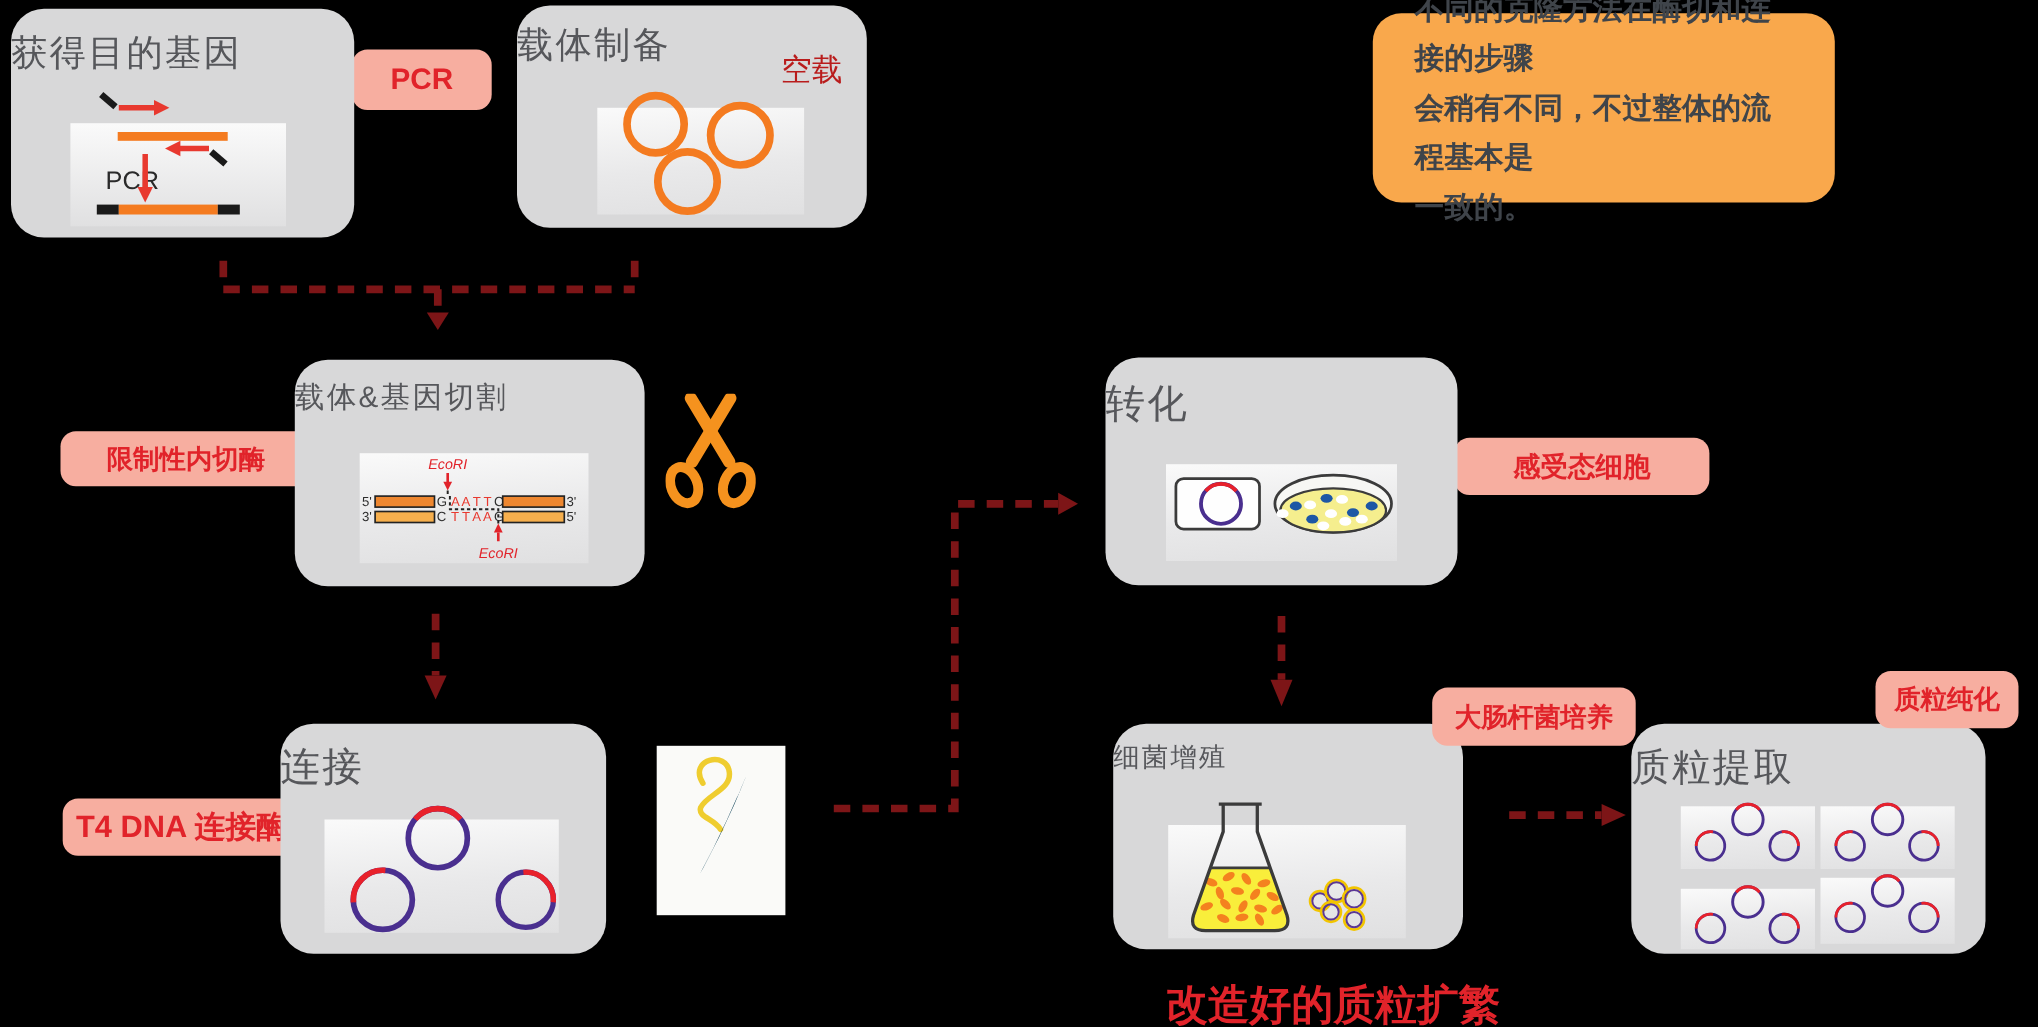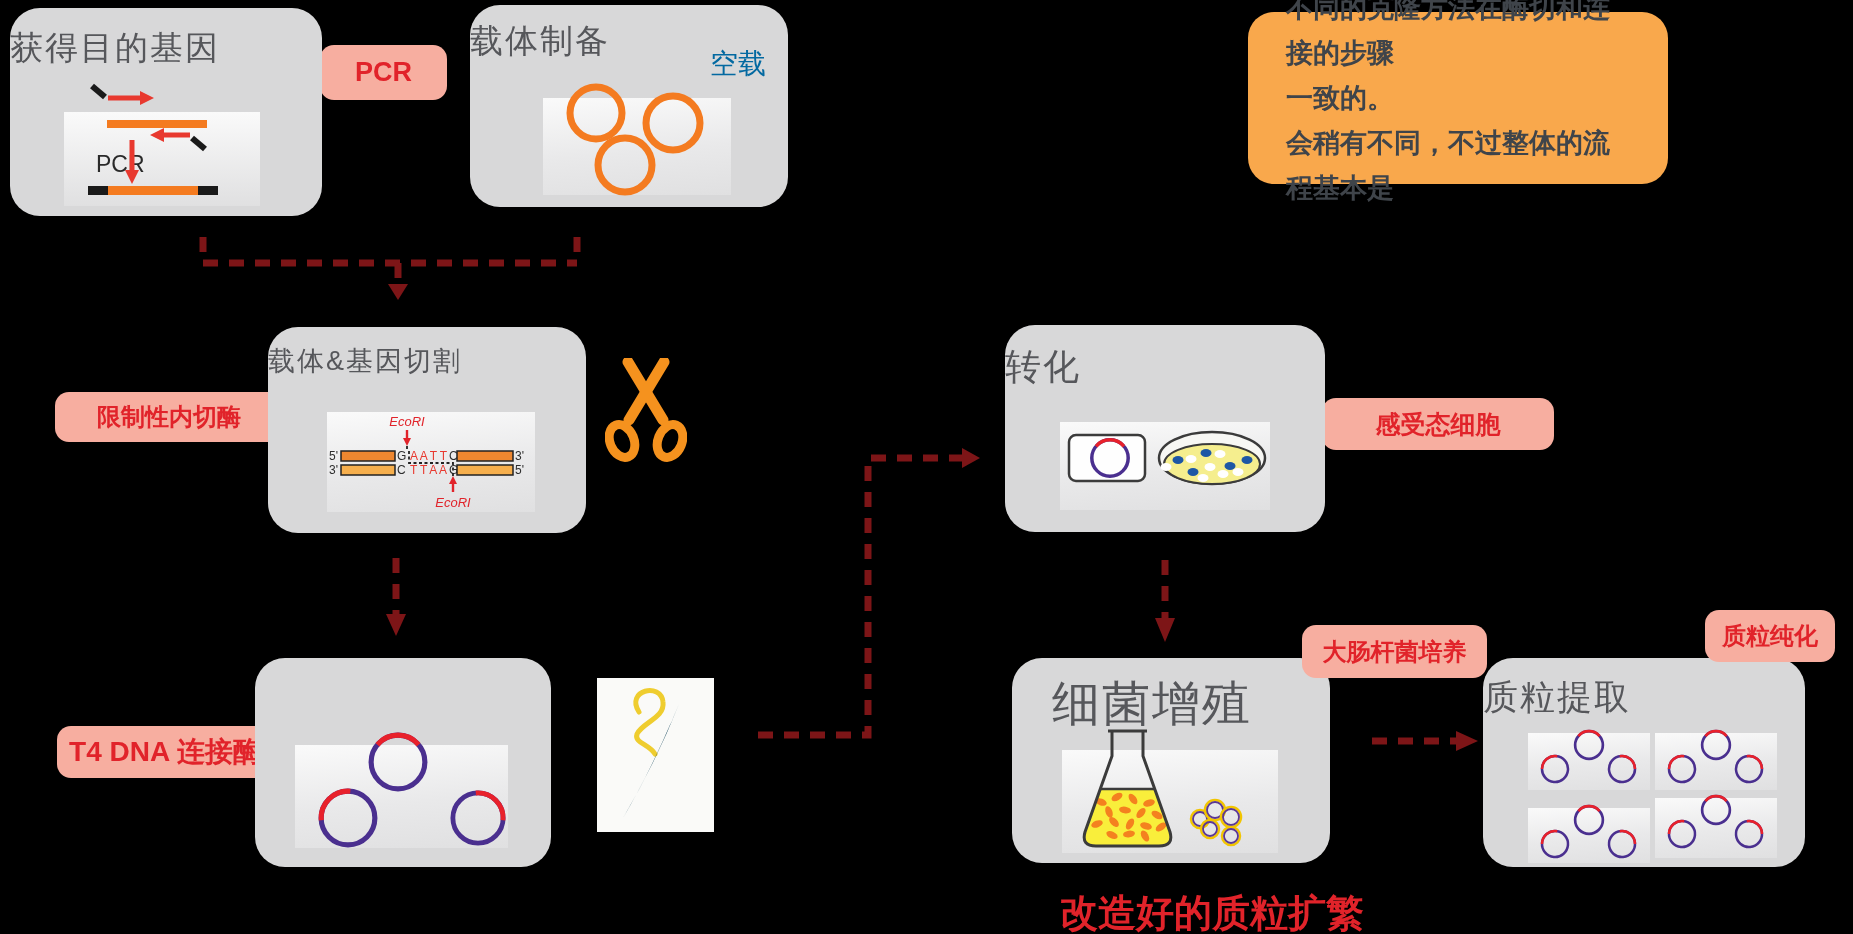--- a/index.html
+++ b/index.html
@@ -55,33 +55,33 @@
       <rect x="26" y="104" width="20" height="9" fill="#1a1a1a"></rect>
       <rect x="46" y="104" width="90" height="9" fill="#F47B20"></rect>
       <rect x="136" y="104" width="20" height="9" fill="#1a1a1a"></rect>
     </svg>
   </div>
 
   <div class="tag" style="left:320px;top:45px;width:127px;height:55px;font-size:27px;">PCR</div>
 
   <div class="box" style="left:470px;top:5px;width:318px;height:202px;">
     <div class="bt" style="top:14px;font-size:33px;">载体制备</div>
-    <div style="position:absolute;left:240px;top:40px;color:#0369a1;font-size:28px;z-index:2;">空载</div>
+    <div style="position:absolute;left:240px;top:40px;color:#b91c1c;font-size:28px;z-index:2;">空载</div>
     <div class="ip" style="left:73px;top:93px;width:188px;height:97px;"></div>
     <svg class="icon" style="left:68px;top:68px;" width="200" height="130">
       <circle cx="58" cy="40" r="26" fill="none" stroke="#F47B20" stroke-width="7"></circle>
       <circle cx="135" cy="50" r="27" fill="none" stroke="#F47B20" stroke-width="7"></circle>
       <circle cx="87" cy="92" r="27" fill="none" stroke="#F47B20" stroke-width="7"></circle>
     </svg>
   </div>
 
   <div class="notebox" style="left:1248px;top:12px;width:420px;height:172px;display:flex;flex-direction:column;justify-content:center;">
     <div class="noteline">不同的克隆方法在酶切和连接的步骤</div>
+    <div class="noteline">会稍有不同，不过整体的流程基本是</div>
     <div class="noteline">一致的。</div>
-    <div class="noteline">会稍有不同，不过整体的流程基本是</div>
   </div>
 
   <svg class="conn" style="left:195px;top:230px;" width="400" height="74">
     <path d="M8,7 V33 M382,7 V33 M8,33 H382 M203,33 V54"></path>
     <polygon points="193,54 213,54 203,70"></polygon>
   </svg>
 
   <div class="box" style="left:268px;top:327px;width:318px;height:206px;">
     <div class="bt" style="top:16px;font-size:27px;">载体&amp;基因切割</div>
     <div class="ip" style="left:59px;top:85px;width:208px;height:100px;"></div>
@@ -119,20 +119,21 @@
   </svg>
 
   <div class="tag" style="left:55px;top:392px;width:228px;height:50px;font-size:24px;">限制性内切酶</div>
 
   <svg class="conn" style="left:383px;top:556px;" width="30" height="86">
     <path d="M13,2 V58"></path>
     <polygon points="3,58 23,58 13,80"></polygon>
   </svg>
 
   <div class="box" style="left:255px;top:658px;width:296px;height:209px;">
+    <div class="bt" style="top:15px;font-size:36px;">连接</div>
     <div class="ip" style="left:40px;top:87px;width:213px;height:103px;"></div>
     <svg class="icon" style="left:30px;top:66px;" width="240" height="135">
       <use href="#plasmid" x="82" y="7" width="62" height="62"></use>
       <use href="#plasmid" x="32" y="63" width="62" height="62" transform="rotate(-45 63 94)"></use>
       <use href="#plasmid" x="164" y="65" width="58" height="58" transform="rotate(45 193 94)"></use>
     </svg>
   </div>
 
   <div class="tag" style="left:57px;top:726px;width:216px;height:52px;font-size:28px;">T4 DNA 连接酶</div>
 
@@ -173,21 +174,21 @@
   </div>
 
   <div class="tag" style="left:1322px;top:398px;width:232px;height:52px;font-size:25px;">感受态细胞</div>
 
   <svg class="conn" style="left:1152px;top:556px;" width="30" height="92">
     <path d="M13,4 V62"></path>
     <polygon points="3,62 23,62 13,86"></polygon>
   </svg>
 
   <div class="box" style="left:1012px;top:658px;width:318px;height:205px;">
-    <div class="bt" style="top:14px;font-size:48px;padding-left:40px;">细菌增殖</div>
+    <div class="bt" style="top:14px;font-size:24px;">细菌增殖</div>
     <div class="ip" style="left:50px;top:92px;width:216px;height:103px;"></div>
     <svg class="icon" style="left:55px;top:68px;" width="130" height="132">
       <path d="M33,63 L18,106 Q14,120 29,120 H92 Q107,120 103,106 L88,63 Z" fill="#F9EE3B"></path>
       <g fill="#F4811F">
         <ellipse cx="34" cy="76" rx="6" ry="3.4" transform="rotate(20 34 76)"></ellipse>
         <ellipse cx="50" cy="71" rx="6" ry="3.4" transform="rotate(-30 50 71)"></ellipse>
         <ellipse cx="66" cy="73" rx="6" ry="3.4" transform="rotate(55 66 73)"></ellipse>
         <ellipse cx="82" cy="77" rx="6" ry="3.4" transform="rotate(-15 82 77)"></ellipse>
         <ellipse cx="42" cy="86" rx="6" ry="3.4" transform="rotate(70 42 86)"></ellipse>
         <ellipse cx="58" cy="84" rx="6" ry="3.4" transform="rotate(10 58 84)"></ellipse>

